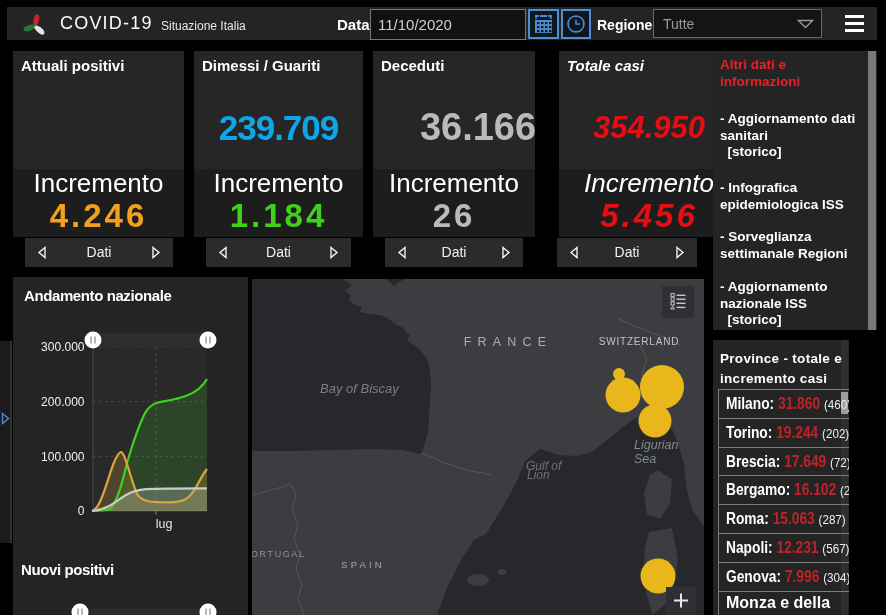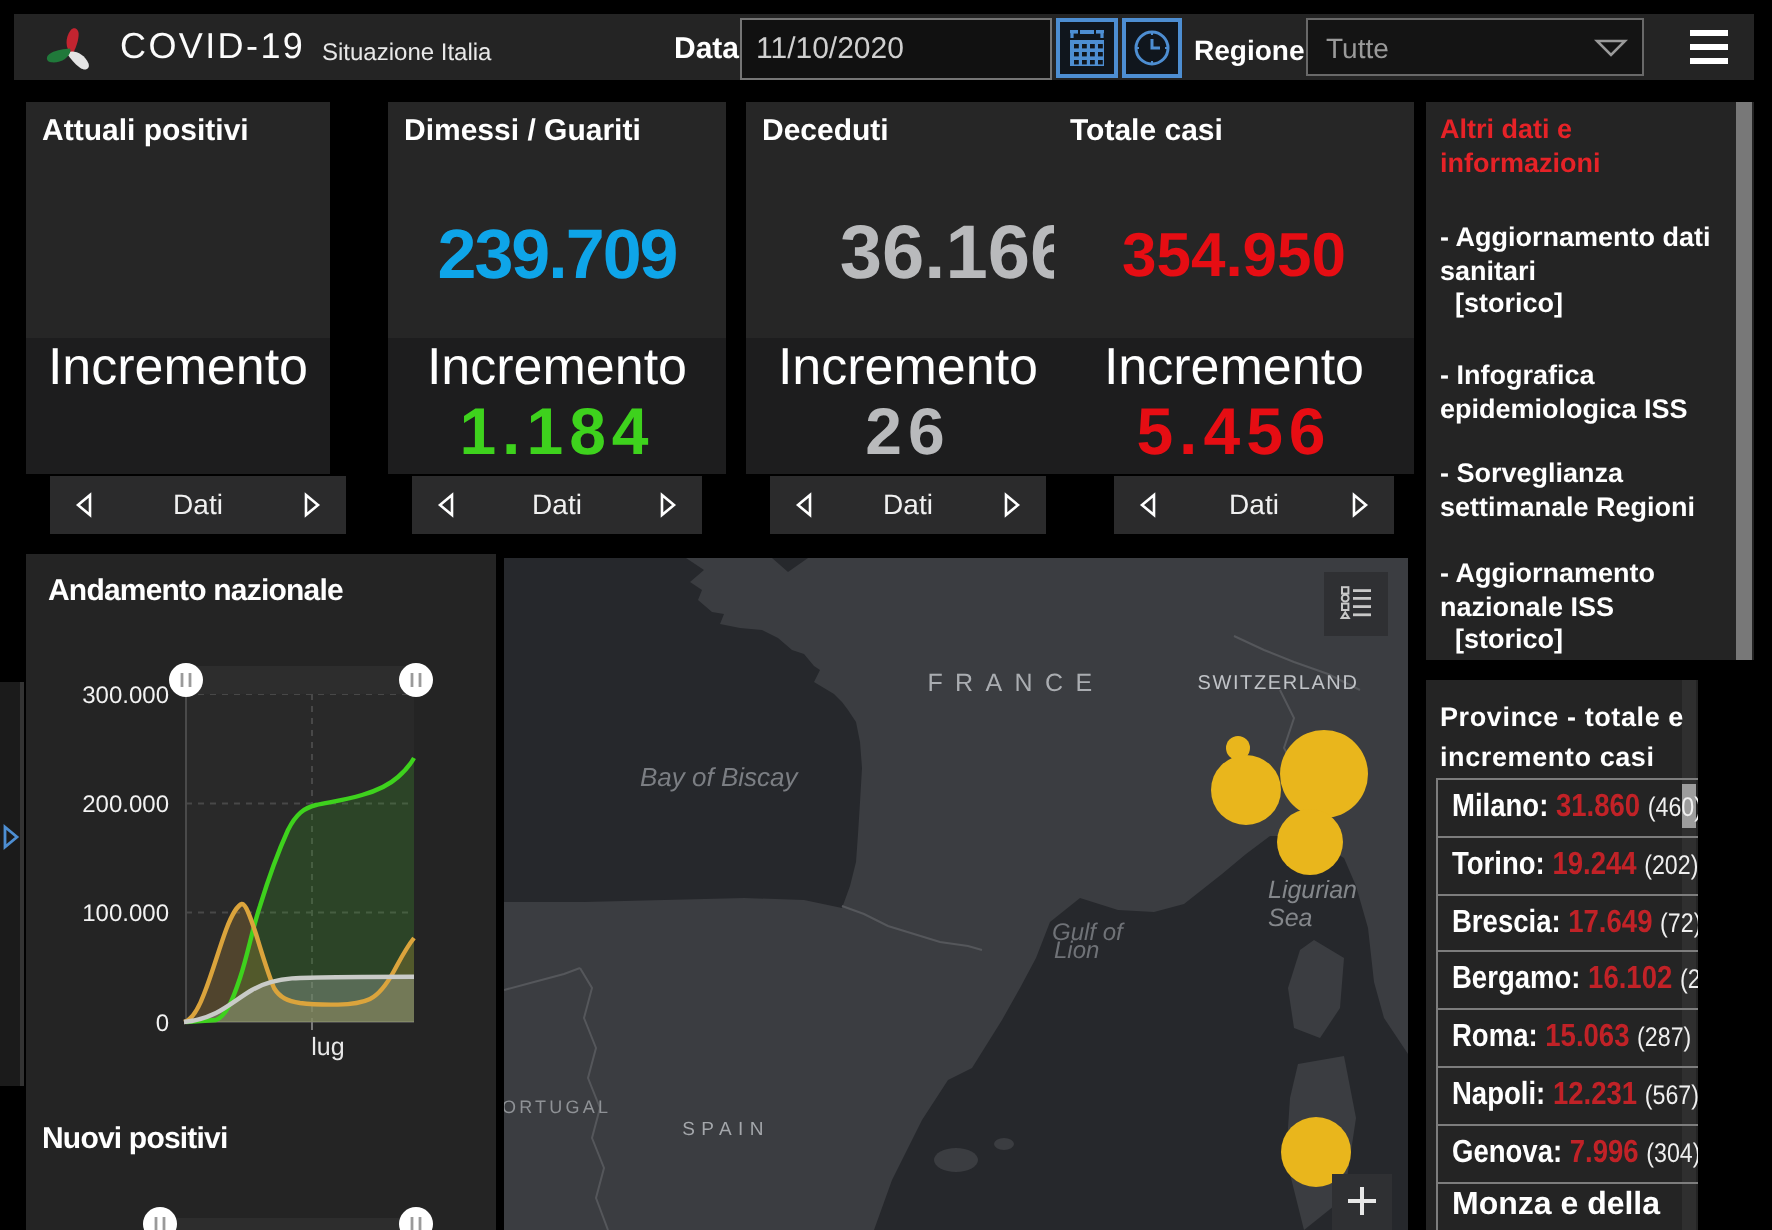--- a/index.html
+++ b/index.html
@@ -71,24 +71,25 @@
   <div class="abs" style="left:597px;top:17px;font-size:14px;font-weight:bold;color:#fff;">Regione</div>
   <div class="abs" style="left:653px;top:9px;width:169px;height:29px;background:#141414;border:1px solid #696969;"></div>
   <div class="abs" style="left:663px;top:16px;font-size:14px;color:#9a9a9a;">Tutte</div>
   <svg class="abs" style="left:797px;top:19px;" width="17" height="10" viewBox="0 0 17 10">
     <path d="M1.5 1.5 L15.5 1.5 L8.5 8.5 Z" fill="none" stroke="#9a9a9a" stroke-width="1.3"></path>
   </svg>
   <div class="abs" style="left:845px;top:15px;width:19px;height:3px;background:#fff;"></div>
   <div class="abs" style="left:845px;top:22px;width:19px;height:3px;background:#fff;"></div>
   <div class="abs" style="left:845px;top:29px;width:19px;height:3px;background:#fff;"></div>
 
-  <div class="card" style="left:13px;width:152px;">
+  <div class="card" style="left:13px;width:171px;">
     <div class="t">Attuali positivi</div>
     <div class="incr">
         <div class="lbl">Incremento</div>
+        <div class="num" style="color:#f3a11c;">4.246</div>
       </div>
   </div>
   <div class="dati" style="left:25px;width:148px;">Dati
     <svg style="left:12px;" width="10" height="13" viewBox="0 0 10 13">
         <path d="M8 1.5 L2 6.5 L8 11.5 Z" fill="none" stroke="#fff" stroke-width="1.3"></path>
       </svg>
     <svg style="right:12px;" width="10" height="13" viewBox="0 0 10 13">
         <path d="M2 1.5 L8 6.5 L2 11.5 Z" fill="none" stroke="#fff" stroke-width="1.3"></path>
       </svg>
   </div>
@@ -120,21 +121,21 @@
   </div>
   <div class="dati" style="left:385px;width:138px;">Dati
     <svg style="left:12px;" width="10" height="13" viewBox="0 0 10 13">
         <path d="M8 1.5 L2 6.5 L8 11.5 Z" fill="none" stroke="#fff" stroke-width="1.3"></path>
       </svg>
     <svg style="right:12px;" width="10" height="13" viewBox="0 0 10 13">
         <path d="M2 1.5 L8 6.5 L2 11.5 Z" fill="none" stroke="#fff" stroke-width="1.3"></path>
       </svg>
   </div>
 
-  <div class="card" style="left:527px;width:180px;">
+  <div class="card" style="left:559px;width:180px;font-style:italic;">
     <div class="t">Totale casi</div>
     <div class="bignum" style="top:61px;font-size:31px;color:#e60d13;">354.950</div>
     <div class="incr">
         <div class="lbl">Incremento</div>
         <div class="num" style="color:#e60d13;">5.456</div>
       </div>
   </div>
   <div class="dati" style="left:557px;width:140px;">Dati
     <svg style="left:12px;" width="10" height="13" viewBox="0 0 10 13">
         <path d="M8 1.5 L2 6.5 L8 11.5 Z" fill="none" stroke="#fff" stroke-width="1.3"></path>

